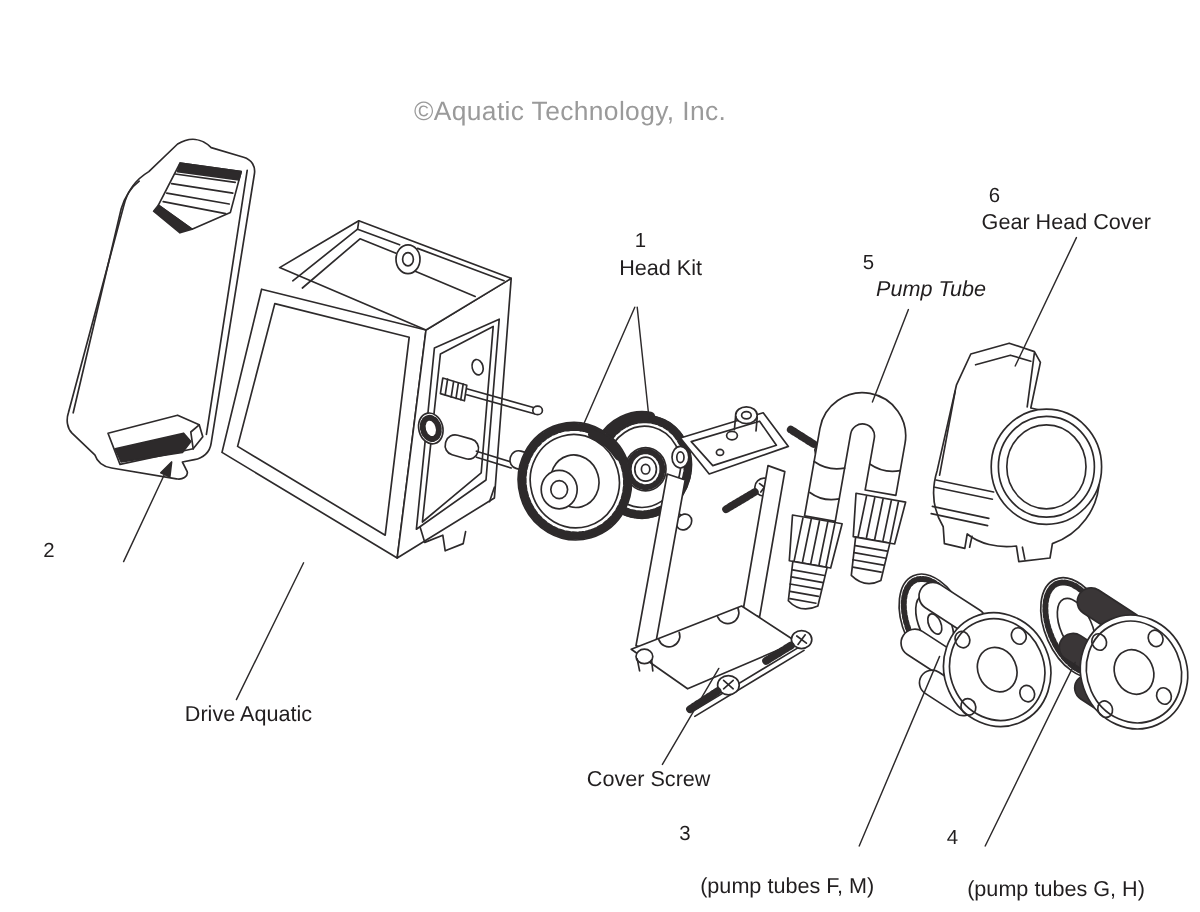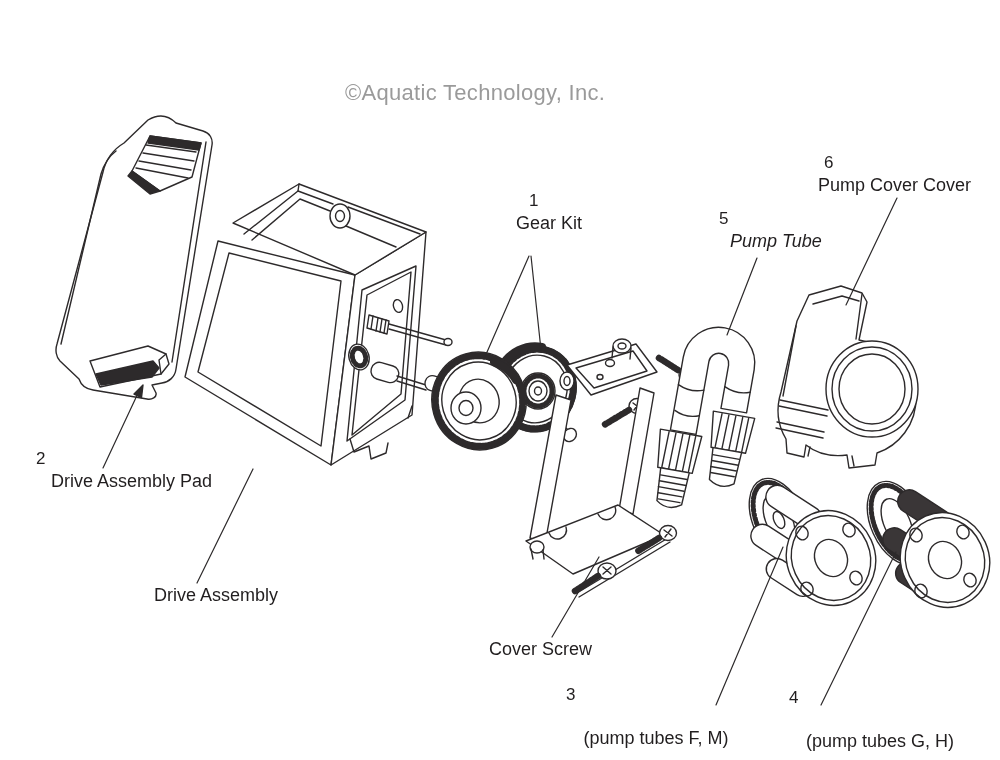--- a/index.html
+++ b/index.html
@@ -274,40 +274,39 @@
       <line class="leader" x1="552" y1="593" x2="599" y2="513"></line>
       <line class="leader" x1="716" y1="661" x2="783" y2="503"></line>
       <line class="leader" x1="821" y1="661" x2="896" y2="508"></line>
     </g>
   </svg>
 
   <div class="copyright">©Aquatic Technology, Inc.</div>
 
   <div class="lbl" id="lbl-gear-kit">
     <span class="num">1</span>
-    <span class="txt">Gear Kit</span>
+    <span class="txt">Head Kit</span>
   </div>
 
   <div class="lbl" id="lbl-pump-tube">
     <span class="num">5</span>
     <span class="txt">Pump Tube</span>
   </div>
 
   <div class="lbl" id="lbl-pump-head-cover">
     <span class="num">6</span>
-    <span class="txt">Pump Cover Cover</span>
+    <span class="txt">Gear Head Cover</span>
   </div>
 
   <div class="lbl" id="lbl-drive-assembly-pad">
     <span class="num">2</span>
-    <span class="txt">Drive Assembly Pad</span>
   </div>
 
   <div class="lbl" id="lbl-drive-assembly">
-    <span class="txt">Drive Assembly</span>
+    <span class="txt">Drive Aquatic</span>
   </div>
 
   <div class="lbl" id="lbl-cover-screw">
     <span class="txt">Cover Screw</span>
   </div>
 
   <div class="lbl" id="lbl-white-roller">
     <span class="num">3</span>
     <br>
     <span class="sub">(pump tubes F, M)</span>

